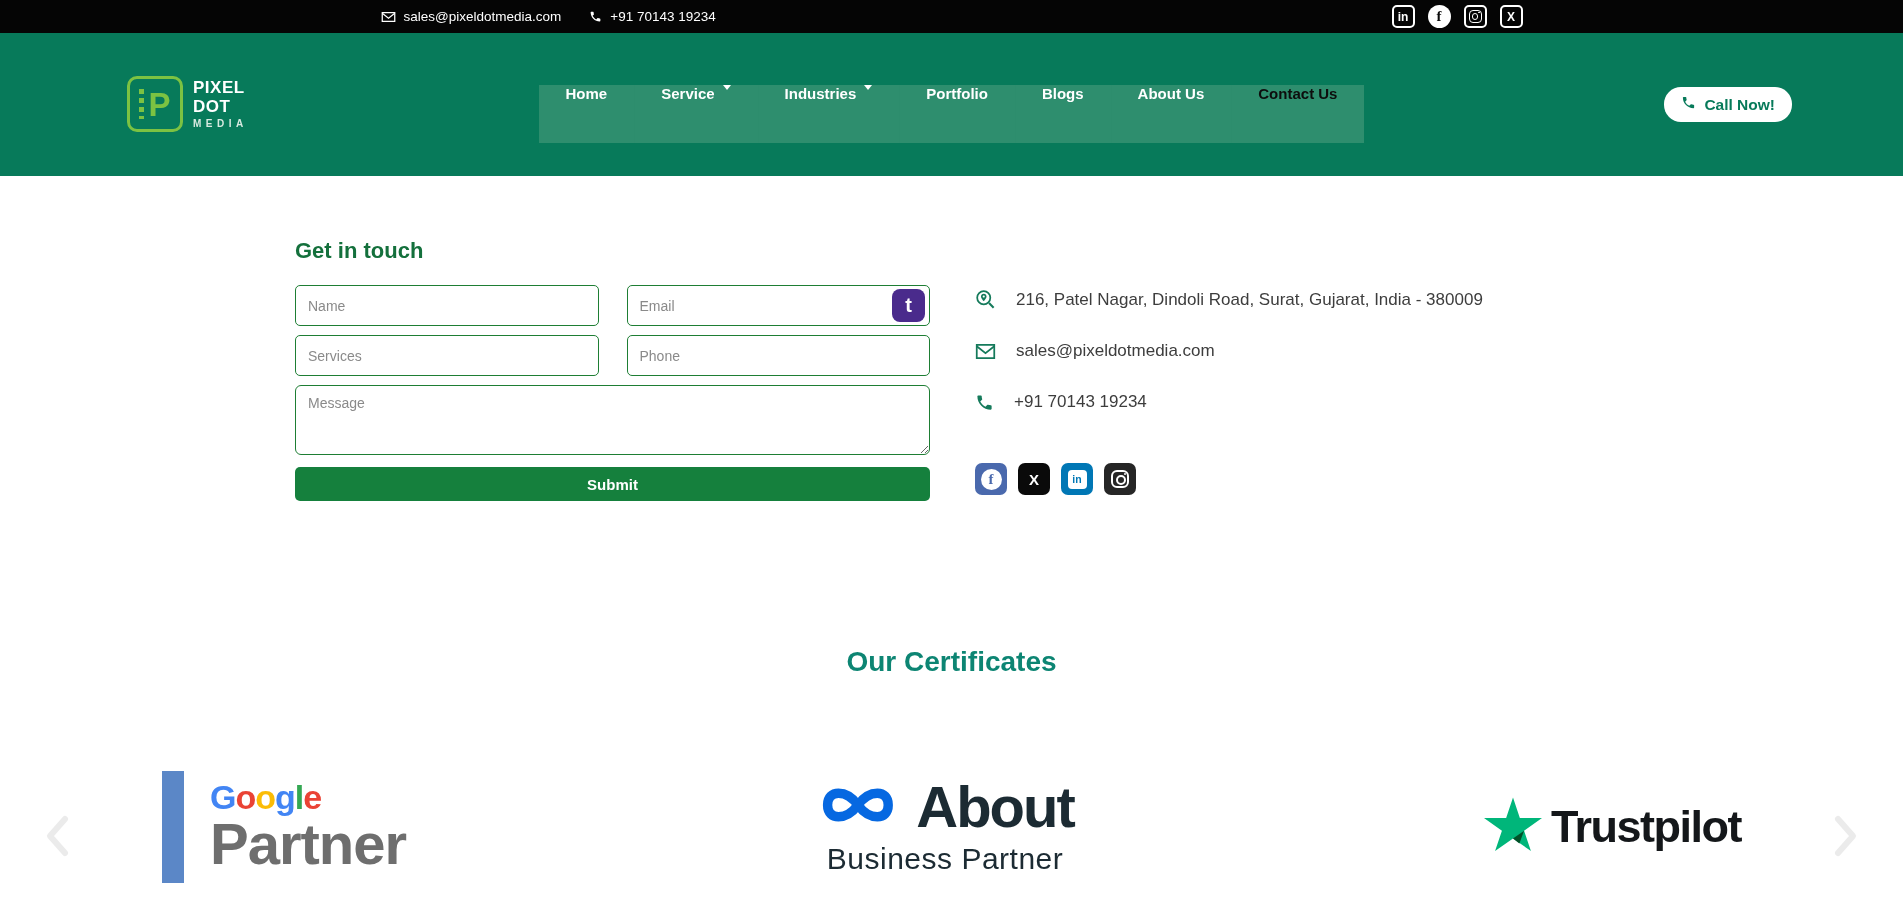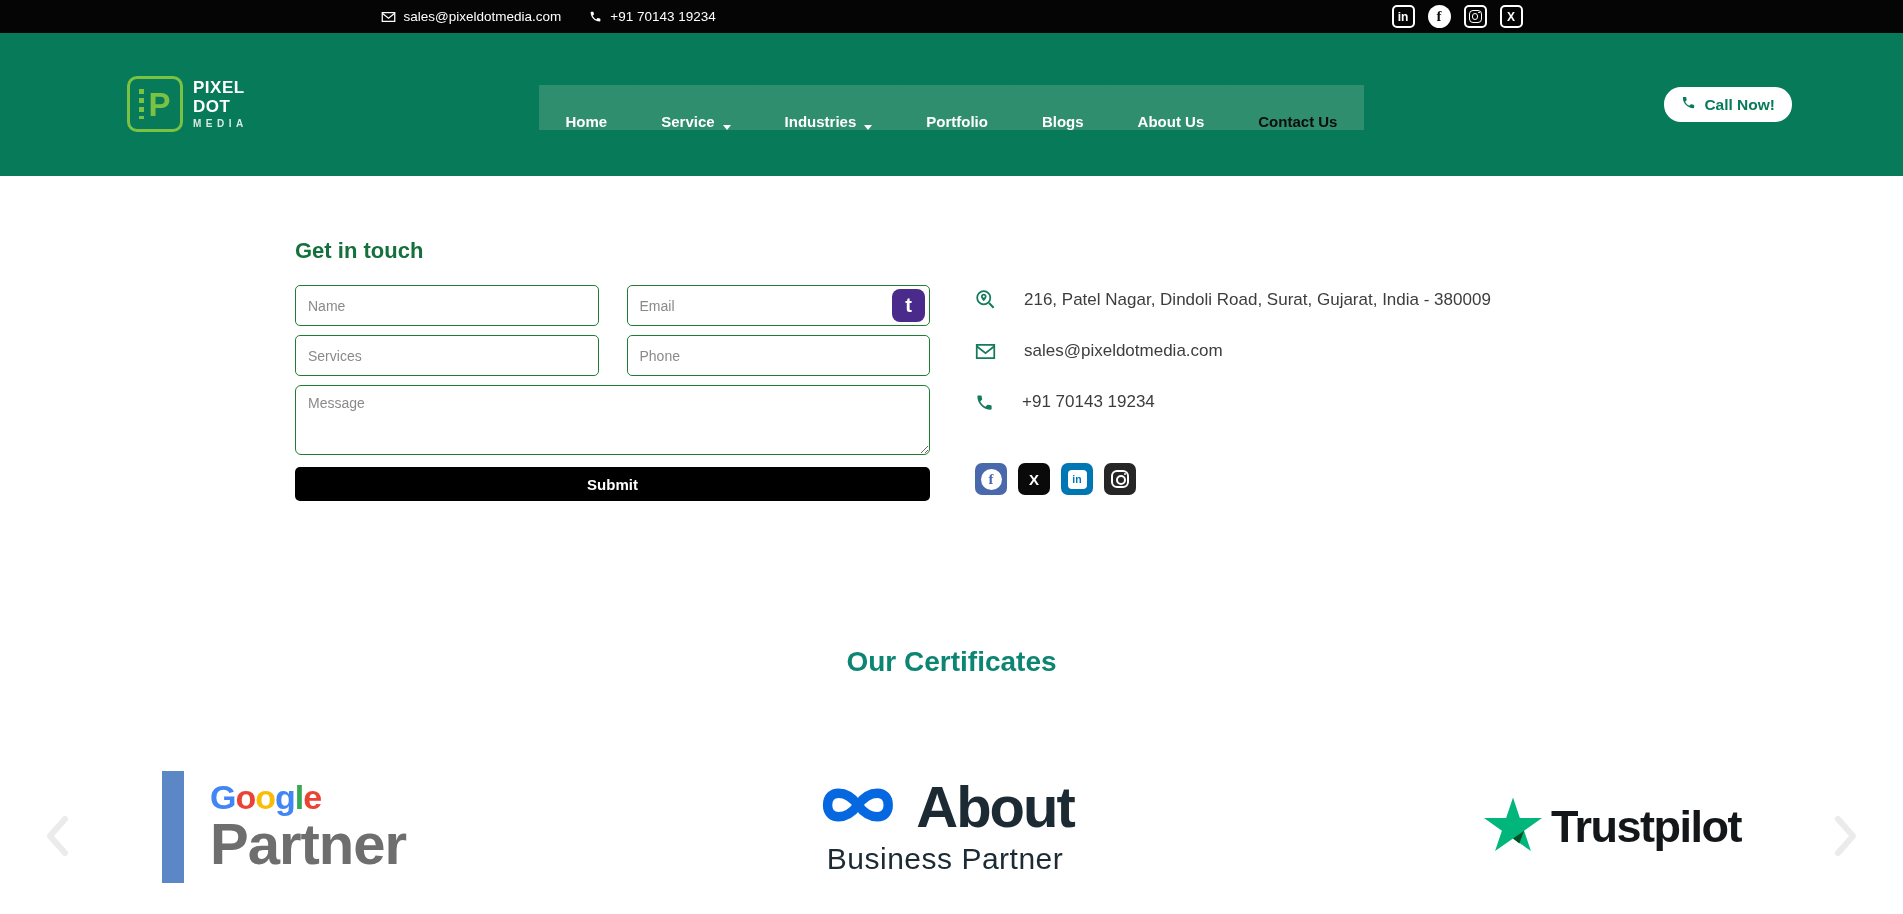--- a/index.html
+++ b/index.html
@@ -37,21 +37,21 @@
     background:repeating-linear-gradient(#7cc242 0 5px, transparent 5px 9px); }
   .logo-p { color:#7cc242; font-size:33px; font-weight:800; line-height:1; }
   .logo-text { display:flex; flex-direction:column; }
   .logo-line { color:#fff; font-size:17px; font-weight:800; line-height:1.08;
     letter-spacing:0.5px; }
   .logo-media { color:#d8eae1; font-size:10px; font-weight:700; letter-spacing:4.5px;
     margin-top:2px; }
 
   .nav { position:absolute; left:50%; top:52px; transform:translateX(-50%);
     height:45px; display:flex; }
-  .nav-item { background:#2e8e6e; height:45px; display:flex; align-items:flex-end;
+  .nav-item { background:#2e8e6e; height:58px; display:flex; align-items:flex-start;
     padding:0 27px; color:#fff; font-size:15px; font-weight:700; cursor:pointer;
     white-space:nowrap; }
   .nav-item.active { color:#0d0d0d; }
   .chev { width:0; height:0; border-left:4.5px solid transparent;
     border-right:4.5px solid transparent; border-top:5.5px solid #fff;
     margin-left:8px; }
 
   .call-btn { position:absolute; right:111px; top:54px; height:35px;
     background:#fff; border:none; border-radius:17px; padding:0 17px;
     display:flex; align-items:center; gap:8px; color:#077a5a; font-size:15.5px;
@@ -68,26 +68,26 @@
     padding:0 12px; font-size:14px; color:#333; outline:none;
     font-family:inherit; background:#fff; }
   .field::placeholder, .msg::placeholder { color:#8a8a8a; opacity:1; }
   .ext-badge { position:absolute; right:5px; top:4px; width:33px; height:33px;
     background:#4a2b8c; border-radius:8px; color:#fff; font-size:20px;
     font-weight:700; display:flex; align-items:center; justify-content:center;
     cursor:pointer; }
   .msg { width:100%; height:70px; border:1.6px solid #1e7e34; border-radius:6px;
     padding:9px 12px; font-size:14px; color:#333; outline:none; resize:both;
     font-family:inherit; display:block; margin-bottom:12px; }
-  .submit { width:100%; height:34px; background:#000000; border:none;
+  .submit { width:100%; height:34px; background:#15803d; border:none;
     border-radius:5px; color:#fff; font-size:15px; font-weight:700;
     cursor:pointer; font-family:inherit; }
 
   .info { position:absolute; left:975px; top:113px; }
-  .info-row { display:flex; align-items:center; gap:28px; margin-bottom:31px; }
+  .info-row { display:flex; align-items:center; gap:20px; margin-bottom:31px; }
   .info-row svg { flex:0 0 auto; display:block; }
   .info-text { font-size:17px; color:#3d3d3d; font-weight:500; }
   .info-text.link { cursor:pointer; }
 
   .social-row { position:absolute; left:975px; top:287px; display:flex; gap:11px; }
   .badge { width:32px; height:32px; border-radius:7px; display:flex;
     align-items:center; justify-content:center; cursor:pointer; }
   .badge.fb { background:#4a69ad; }
   .badge.fb .circ { width:21px; height:21px; background:#fff; border-radius:50%;
     display:flex; align-items:center; justify-content:center; color:#4a69ad;

